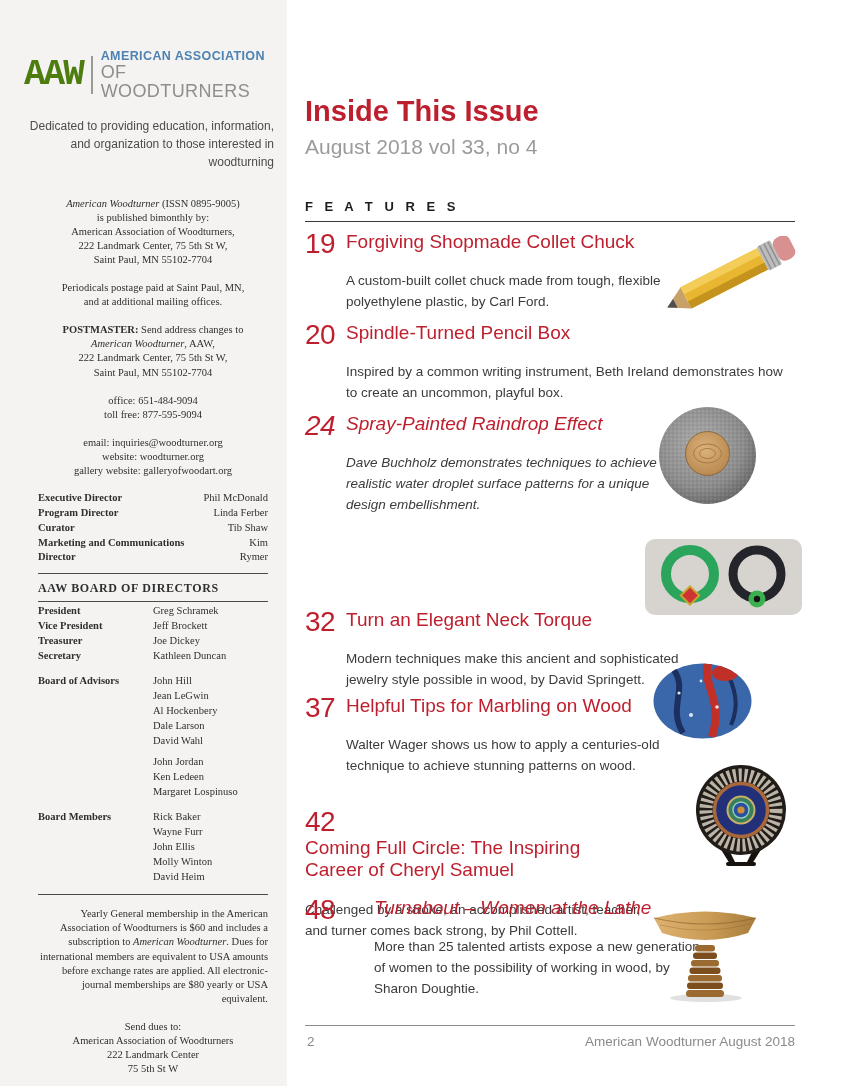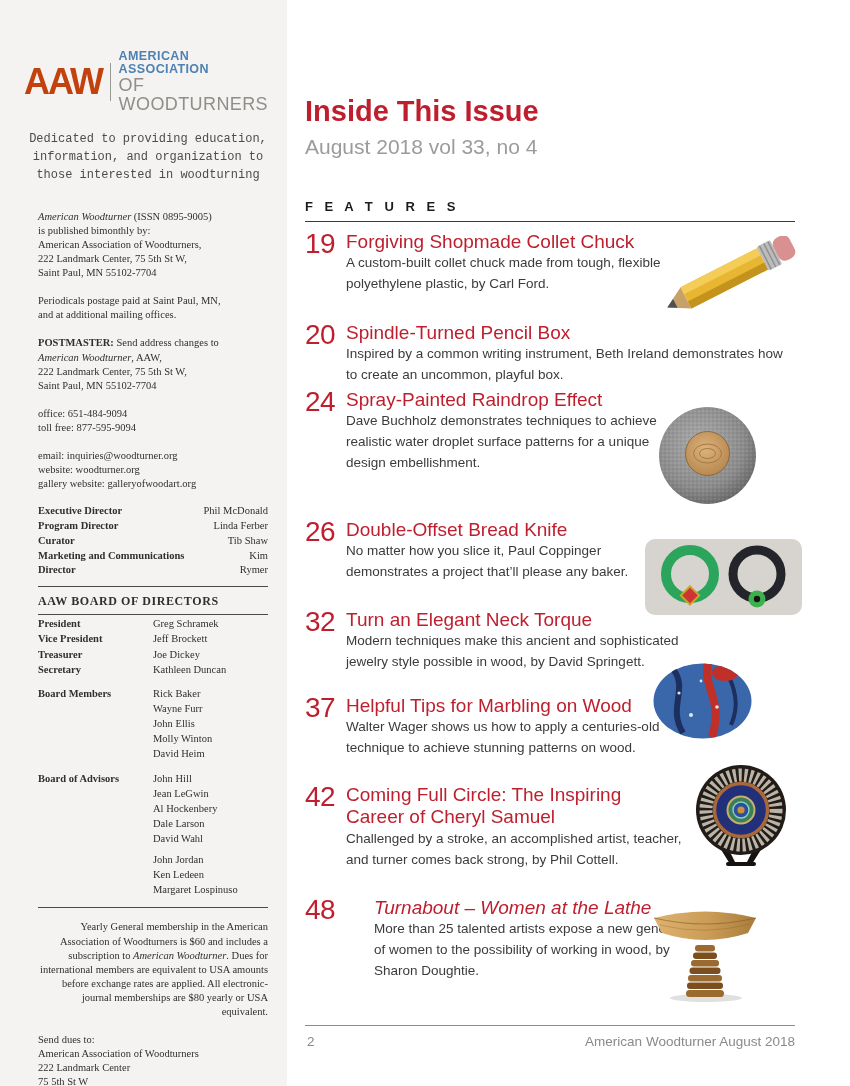--- a/index.html
+++ b/index.html
@@ -8,30 +8,30 @@
     background:#ffffff;font-family:"Liberation Sans",sans-serif;
   }
   
   .sidebar{
     position:absolute;left:0;top:0;width:287px;height:1086px;
     background:#f4f3f2;box-sizing:border-box;
     padding:50px 19px 0 38px;
     font-family:"Liberation Serif",serif;font-size:10.5px;line-height:1.34;color:#2f2f2f;
   }
   .logo{display:flex;align-items:center;gap:8px;margin-left:-14px;}
-  .logo-acronym{font-family:Liberation Sans, sans-serif;font-weight:700;font-size:36px;color:#c2410c;letter-spacing:-2px;}
+  .logo-acronym{font-family:Liberation Mono, monospace;font-weight:700;font-size:36px;color:#4d7c0f;letter-spacing:-2px;}
   .logo-divider{width:2px;height:38px;background:#9a9a95;}
   .logo-text{display:flex;flex-direction:column;line-height:1.05;}
   .logo-line1{font-family:"Liberation Sans",sans-serif;font-weight:700;font-size:12.5px;color:#4d82b2;letter-spacing:.4px;}
   .logo-line2{font-family:"Liberation Sans",sans-serif;font-weight:400;font-size:18px;color:#8f8e89;letter-spacing:.4px;}
   .tagline{
-    font-family:Liberation Mono, monospace;font-size:12px;color:#4c4c4c;
-    text-align:center;line-height:1.5;margin:16px -6px 0 -16px;
+    font-family:Liberation Sans, sans-serif;font-size:12px;color:#4c4c4c;
+    text-align:right;line-height:1.5;margin:16px -6px 0 -16px;
   }
-  .mh{text-align:left;margin:14px 0 0 0;}
+  .mh{text-align:center;margin:14px 0 0 0;}
   .line{display:block;}
   .it{font-style:italic;}
   .b{font-weight:700;}
   .staff{margin-top:13px;}
   .staff-row{display:flex;justify-content:space-between;align-items:flex-end;margin-bottom:1px;gap:40px;}
   .staff-role{font-weight:700;max-width:160px;}
   .staff-name{text-align:right;}
   .rule{border:none;border-top:1px solid #4a4a4a;margin:9px 0 0 0;}
   .board-header{font-weight:700;font-size:12px;letter-spacing:.6px;margin:6px 0 5px 0;}
   .pair{display:flex;margin-bottom:1px;}
@@ -43,21 +43,21 @@
   .para-right{text-align:right;margin:12px 0 0 0;}
   
   .main{position:absolute;left:305px;top:0;width:490px;height:1086px;}
   .issue-title{font-weight:700;font-size:29px;color:#be1f2e;margin-top:96px;line-height:1.05;}
   .issue-subtitle{font-size:21px;color:#9b9b9b;margin-top:9px;font-weight:400;}
   .section-label{font-weight:700;font-size:13px;color:#1c1c1c;letter-spacing:4px;margin-top:40px;}
   .section-rule{border:none;border-top:1.6px solid #3a3a3a;margin:7px 0 0 0;}
   .feature{position:absolute;left:0;display:flex;}
   .fnum{width:41px;flex:none;font-size:28px;color:#be1f2e;line-height:1.0;letter-spacing:-.5px;}
   .ftitle{font-size:19px;color:#be1f2e;line-height:1.18;margin-top:1px;}
-  .fdesc{font-size:13.5px;color:#3b3b3b;line-height:1.55;margin-top:0;}
+  .fdesc{font-size:13.5px;color:#3b3b3b;line-height:1.55;margin-top:18px;}
   .w330{max-width:330px;} .w470{max-width:470px;} .w320{max-width:320px;} .w305{max-width:305px;}
   .w355{max-width:355px;} .w335{max-width:335px;} .w340{max-width:340px;} .tw300{max-width:300px;}
   .thumb{position:absolute;}
   .footer-rule{position:absolute;left:0;top:1025px;width:490px;border:none;border-top:1px solid #8c8c8c;margin:0;}
   .footer-page{position:absolute;left:2px;top:1034px;font-size:13.5px;color:#8a8a8a;}
   .footer-right{position:absolute;right:0;top:1034px;font-size:13.5px;color:#8a8a8a;}
 </style>
 </head>
 <body>
 
@@ -138,47 +138,47 @@
       <span class="val">Jeff Brockett</span>
     </div>
     <div class="pair">
       <span class="role">Treasurer</span>
       <span class="val">Joe Dickey</span>
     </div>
     <div class="pair">
       <span class="role">Secretary</span>
       <span class="val">Kathleen Duncan</span>
     </div>
-  </div>
-
-  <div class="pair group-gap">
-    <span class="role">Board Members</span>
-    <span class="val name-list">
-      <span class="line">Rick Baker</span>
-      <span class="line">Wayne Furr</span>
-      <span class="line">John Ellis</span>
-      <span class="line">Molly Winton</span>
-      <span class="line">David Heim</span>
-    </span>
   </div>
 
   <div class="pair group-gap">
     <span class="role">Board of Advisors</span>
     <span class="val name-list">
       <span class="line">John Hill</span>
       <span class="line">Jean LeGwin</span>
       <span class="line">Al Hockenbery</span>
       <span class="line">Dale Larson</span>
       <span class="line">David Wahl</span>
       <span class="line sub-gap">John Jordan</span>
       <span class="line">Ken Ledeen</span>
       <span class="line">Margaret Lospinuso</span>
     </span>
   </div>
 
+  <div class="pair group-gap">
+    <span class="role">Board Members</span>
+    <span class="val name-list">
+      <span class="line">Rick Baker</span>
+      <span class="line">Wayne Furr</span>
+      <span class="line">John Ellis</span>
+      <span class="line">Molly Winton</span>
+      <span class="line">David Heim</span>
+    </span>
+  </div>
+
   <hr class="rule">
 
   <p class="para-right">
     <span>Yearly General membership in the American Association of Woodturners is $60 and includes a subscription to </span><span class="it">American Woodturner</span><span>. Dues for international members are equivalent to USA amounts before exchange rates are applied. All electronic-journal memberships are $80 yearly or USA equivalent.</span>
   </p>
 
   <p class="mh">
     <span class="line">Send dues to:</span>
     <span class="line">American Association of Woodturners</span>
     <span class="line">222 Landmark Center</span>
@@ -205,53 +205,46 @@
   </div>
 
   <div class="feature" style="top:321px;">
     <div class="fnum">20</div>
     <div>
       <div class="ftitle">Spindle-Turned Pencil Box</div>
       <div class="fdesc w470">Inspired by a common writing instrument, Beth Ireland demonstrates how to create an uncommon, playful box.</div>
     </div>
   </div>
 
-  <div class="feature" style="top:388px;">
+  <div class="feature" style="top:412px;font-style:italic;">
     <div class="fnum">24</div>
     <div>
       <div class="ftitle">Spray-Painted Raindrop Effect</div>
       <div class="fdesc w320">Dave Buchholz demonstrates techniques to achieve realistic water droplet surface patterns for a unique design embellishment.</div>
     </div>
   </div>
 
-  <div class="feature" style="top:518px;">
-    <div class="fnum">26</div>
-    <div>
-      <div class="ftitle">Double-Offset Bread Knife</div>
-      <div class="fdesc w305">No matter how you slice it, Paul Coppinger demonstrates a project that’ll please any baker.</div>
-    </div>
-  </div>
 
   <div class="feature" style="top:608px;">
     <div class="fnum">32</div>
     <div>
       <div class="ftitle">Turn an Elegant Neck Torque</div>
       <div class="fdesc w355">Modern techniques make this ancient and sophisticated jewelry style possible in wood, by David Springett.</div>
     </div>
   </div>
 
   <div class="feature" style="top:694px;">
     <div class="fnum">37</div>
     <div>
       <div class="ftitle">Helpful Tips for Marbling on Wood</div>
       <div class="fdesc w335">Walter Wager shows us how to apply a centuries-old technique to achieve stunning patterns on wood.</div>
     </div>
   </div>
 
-  <div class="feature" style="top:783px;">
+  <div class="feature" style="top:808px;flex-direction:column;">
     <div class="fnum">42</div>
     <div>
       <div class="ftitle tw300">Coming Full Circle: The Inspiring Career of Cheryl Samuel</div>
       <div class="fdesc w355">Challenged by a stroke, an accomplished artist, teacher, and turner comes back strong, by Phil Cottell.</div>
     </div>
   </div>
 
   <div class="feature" style="top:896px;gap:28px;">
     <div class="fnum">48</div>
     <div>

